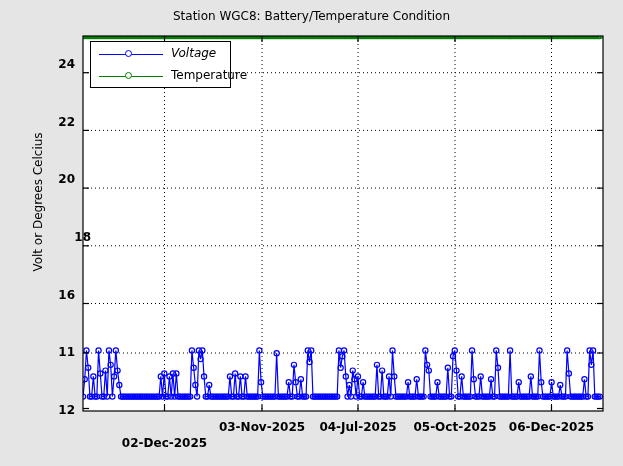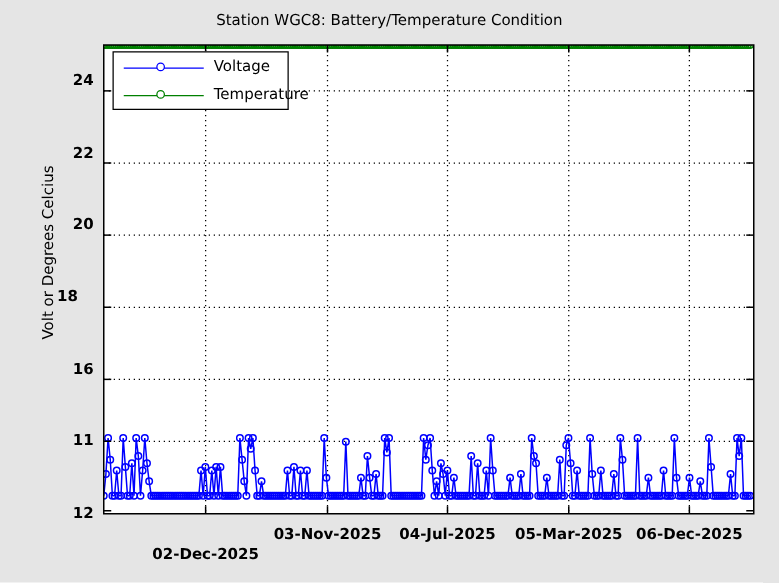--- a/index.html
+++ b/index.html
@@ -71,21 +71,21 @@
     background: #ffffff;
     border: 1px solid #000000;
     box-sizing: border-box;
   }
   .legend-entry {
     position: absolute;
     left: 0;
     width: 141px;
     height: 23px;
   }
-  .legend-entry.e0 { top: 1px; }
+  .legend-entry.e0 { top: 1px; font-style: italic; }
   .legend-entry.e1 { top: 23px; }
   .legend-swatch {
     position: absolute;
     left: 8px;
     top: 11px;
     width: 64px;
     height: 1px;
   }
   .legend-marker {
     position: absolute;
@@ -780,30 +780,30 @@
       <line x1="551.5" y1="36" x2="551.5" y2="42"></line>
     </g>
   </svg>
 
   <div id="ylabel">Volt or Degrees Celcius</div>
 
   <div id="ytick-labels">
       <div class="tick-label ytick-label" style="left: 35px; top: 403px;">12</div>
       <div class="tick-label ytick-label" style="left: 35px; top: 345.308px;">11</div>
       <div class="tick-label ytick-label" style="left: 35px; top: 287.615px;">16</div>
-      <div class="tick-label ytick-label" style="left: 34px; top: 229.923px; text-align: center;">18</div>
+      <div class="tick-label ytick-label" style="left: 51px; top: 229.923px;">18</div>
       <div class="tick-label ytick-label" style="left: 35px; top: 172.231px;">20</div>
       <div class="tick-label ytick-label" style="left: 35px; top: 114.538px;">22</div>
       <div class="tick-label ytick-label" style="left: 35px; top: 56.8462px;">24</div>
     </div>
   <div id="xtick-labels">
       <div class="tick-label xtick-label" style="left: 114.5px; top: 436px;">02-Dec-2025</div>
       <div class="tick-label xtick-label" style="left: 212px; top: 420px;">03-Nov-2025</div>
       <div class="tick-label xtick-label" style="left: 308px; top: 420px;">04-Jul-2025</div>
-      <div class="tick-label xtick-label" style="left: 405px; top: 420px;">05-Mar-2025</div>
+      <div class="tick-label xtick-label" style="left: 405px; top: 420px;">05-Oct-2025</div>
       <div class="tick-label xtick-label" style="left: 501.5px; top: 420px;">06-Dec-2025</div>
     </div>
 
   <div id="legend-box">
     <div class="legend-entry e0">
       <div class="legend-swatch" style="background: rgb(0, 0, 255);"></div>
       <div class="legend-marker" style="border: 1.4px solid rgb(0, 0, 255);"></div>
       <div class="legend-text">Voltage</div>
     </div>
     <div class="legend-entry e1">

